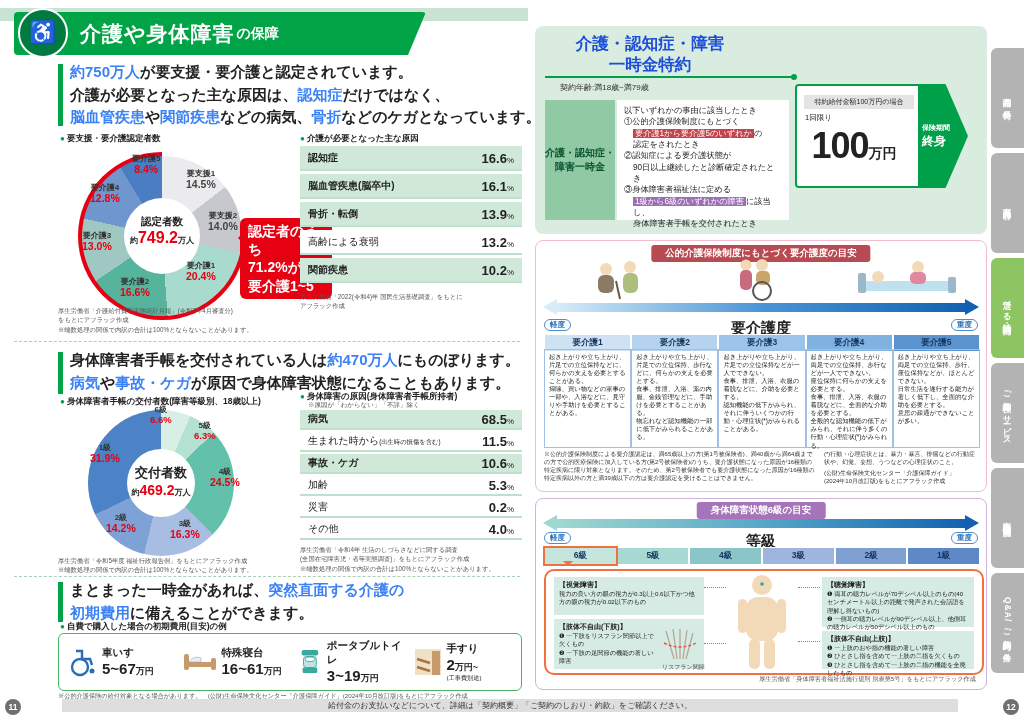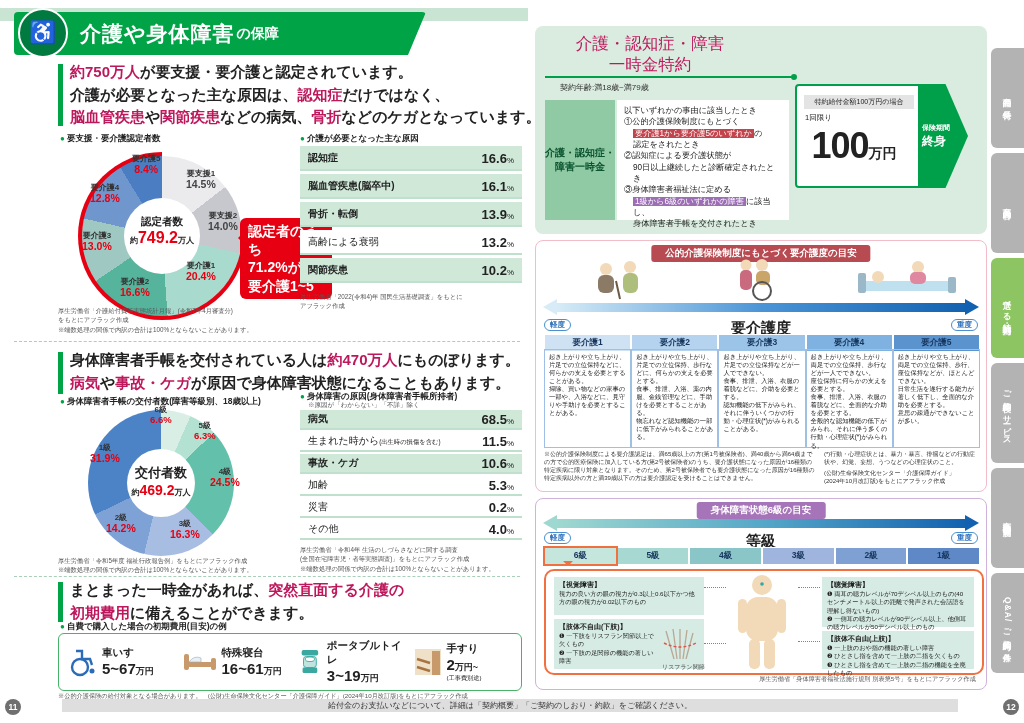--- a/index.html
+++ b/index.html
@@ -1,19 +1,19 @@
 <!DOCTYPE html>
 <html><head>
 <meta charset="utf-8">
 <style>
   html,body{margin:0;padding:0;background:#fff;}
   body{font-family:"Liberation Sans",sans-serif;color:#222;}
   #stage{position:relative;width:1024px;height:723px;background:#fff;overflow:hidden;}
   .abs{position:absolute;}
-  .red{color:#be185d;}
+  .red{color:#3b82f6;}
   
   .strip{left:0;top:8px;width:528px;height:13px;background:#c9e4d3;}
   .titleblock{left:14px;top:12px;width:412px;height:43px;background:#00a346;
     clip-path:polygon(0 0,100% 0,calc(100% - 18px) 100%,0 100%);border-radius:4px;
     display:flex;align-items:center;padding-left:66px;box-sizing:border-box;}
   .t-main{color:#fff;font-weight:bold;font-size:21px;letter-spacing:1px;}
   .t-sub{color:#fff;font-weight:bold;font-size:14px;margin-left:2px;}
   .iconcircle{left:18px;top:8px;width:46px;height:46px;border-radius:50%;background:#007a3e;
     border:2px solid #fff;display:flex;align-items:center;justify-content:center;z-index:3;}
   .iconcircle span{color:#fff;font-size:22px;}
@@ -52,21 +52,21 @@
   
   .itemsbox{left:58px;top:633px;width:462px;height:56px;border:1.5px solid #49b269;border-radius:6px;
     display:flex;align-items:center;}
   .item{flex:1;display:flex;align-items:center;gap:5px;padding-left:8px;}
   .item .itxt .iname{font-size:10.5px;font-weight:bold;display:block;}
   .item .itxt .iprice b{font-size:15px;}
   .item .itxt .iprice span{font-size:9px;font-weight:bold;}
   .item .itxt .ipnote{font-size:6.2px;display:block;}
   
   .rpanel-green{left:535px;top:26px;width:452px;height:208px;background:#d9ecdf;border-radius:8px;}
-  .rider-title{font-size:16.5px;font-weight:normal;color:#be185d;line-height:1.25;text-align:center;}
+  .rider-title{font-size:16.5px;font-weight:bold;color:#1d4ed8;line-height:1.25;text-align:center;}
   .rider-line{height:2px;background:#00a04a;position:relative;}
   .rider-line::after{content:"";position:absolute;right:-2px;top:-2px;width:6px;height:6px;border-radius:50%;background:#00a04a;}
   .age{font-size:8px;color:#333;}
   .bname{background:#8fcaa5;color:#0c5530;font-weight:bold;font-size:10px;display:flex;align-items:center;
     justify-content:center;text-align:center;white-space:pre-line;line-height:1.4;}
   .bcond{background:#fff;font-size:8.2px;line-height:1.38;padding:5px 7px;box-sizing:border-box;}
   .bcond .ind{padding-left:9px;}
   .hl-red{background:#c2454e;color:#fff;padding:0 2px;}
   .hl-purple{background:#9c6fb5;color:#fff;padding:0 2px;}
   .paybox{left:795px;top:84px;width:128px;height:104px;background:#fff;border:2.5px solid #00a04a;border-radius:4px;box-sizing:border-box;}

